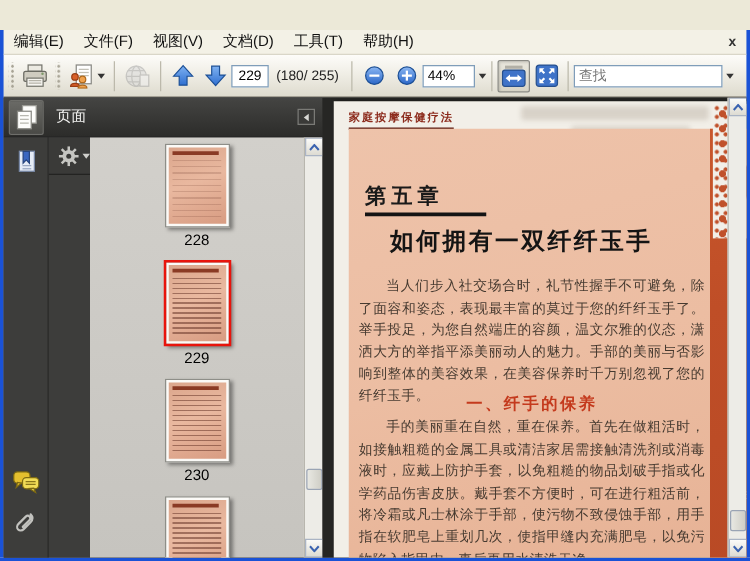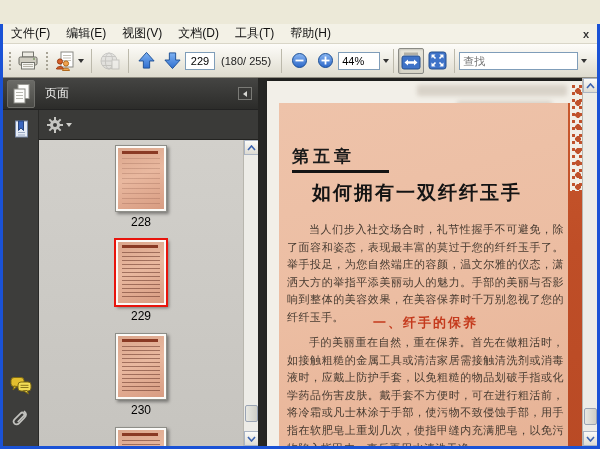--- a/index.html
+++ b/index.html
@@ -57,21 +57,21 @@
   .pages-btn { width:28px; height:28px; margin-left:4px; border:1px solid #6e6e6a; border-radius:2px;
     background:linear-gradient(180deg,#6a6a66,#4a4a46); display:flex; align-items:center; justify-content:center; cursor:pointer; }
   .panel-title { color:#f2f2f0; font-size:12px; margin-left:10px; }
   .collapse-btn { margin-left:auto; margin-right:6px; width:14px; height:13px; border:1px solid #7a7a76; background:#3a3a38;
     display:flex; align-items:center; justify-content:center; cursor:pointer; }
   .tri-left { width:0; height:0; border-top:3px solid transparent; border-bottom:3px solid transparent; border-right:4px solid #d8d8d4; }
   .sidebar-body { flex:1; display:flex; min-height:0; }
   .rail { width:35px; background:#3d3d3b; display:flex; flex-direction:column; align-items:center; padding:6px 0; }
   .rail-icon { width:26px; height:26px; display:flex; align-items:center; justify-content:center; cursor:pointer; margin-bottom:8px; }
   .rail-spacer { flex:1; }
-  .panel { flex:1; display:flex; flex-direction:column; min-height:0; border-left:1px solid #2a2a28; }
+  .panel { flex:1; display:flex; min-height:0; border-left:1px solid #2a2a28; }
   .options-row { height:30px; background:#3a3a38; display:flex; align-items:center; padding-left:8px; border-bottom:1px solid #232321; }
   .gear-btn { display:flex; align-items:center; cursor:pointer; }
   .gear-caret { width:0; height:0; border-left:3px solid transparent; border-right:3px solid transparent; border-top:4px solid #cfcfcb; margin-left:3px; }
   .thumbs { flex:1; position:relative; background:linear-gradient(180deg,#d2d0cb,#c6c4bf); overflow:hidden; }
   .thumb-list { position:absolute; left:0; top:0; right:15px; display:flex; flex-direction:column; align-items:center; padding-top:5px; }
   .thumb-card { width:52px; height:67px; background:#fbfaf7; border:1px solid #8e8e88; box-shadow:2px 2px 3px rgba(0,0,0,.4);
     padding:2px; cursor:pointer; }
   .thumb-inner { width:100%; height:100%; background:linear-gradient(160deg,#dba68c 0%,#e9b89f 45%,#d89c82 100%); position:relative; }
   .thumb-card.sel { outline:2px solid #e8140c; outline-offset:-1px; }
   .thumb-head { position:absolute; left:8%; top:5%; width:80%; height:3px; background:#8a3a24; }
@@ -120,22 +120,22 @@
 </head>
 <body>
 
 <div class="window">
 
   <div class="frame-left"></div>
   <div class="frame-right"></div>
   <div class="frame-bottom"></div>
 
   <div class="menubar">
+    <span class="menu-item">编辑(E)</span>
     <span class="menu-item">文件(F)</span>
-    <span class="menu-item">编辑(E)</span>
     <span class="menu-item">视图(V)</span>
     <span class="menu-item">文档(D)</span>
     <span class="menu-item">工具(T)</span>
     <span class="menu-item">帮助(H)</span>
     <span class="menu-close">x</span>
   </div>
 
   <div class="toolbar">
     <div class="grip"></div>
     <div class="tbtn">
@@ -354,20 +354,21 @@
                   </svg>
               </div>
             </div>
           </div>
         </div>
       </div>
     </div>
 
     <div class="viewer">
       <div class="page">
+        <div class="run-head">家庭按摩保健疗法</div>
         <div class="ghost" style="left:150px; top:4px; width:150px; height:11px;"></div>
         <div class="ghost" style="left:190px; top:20px; width:95px; height:9px;"></div>
         <div class="ghost" style="left:240px; top:36px; width:60px; height:8px;"></div>
         <div class="salmon">
           <div class="band">
             <div class="folio">126</div>
           </div>
           <div class="dots"></div>
           <div class="chapter">第五章</div>
           <div class="chapter-rule"></div>

